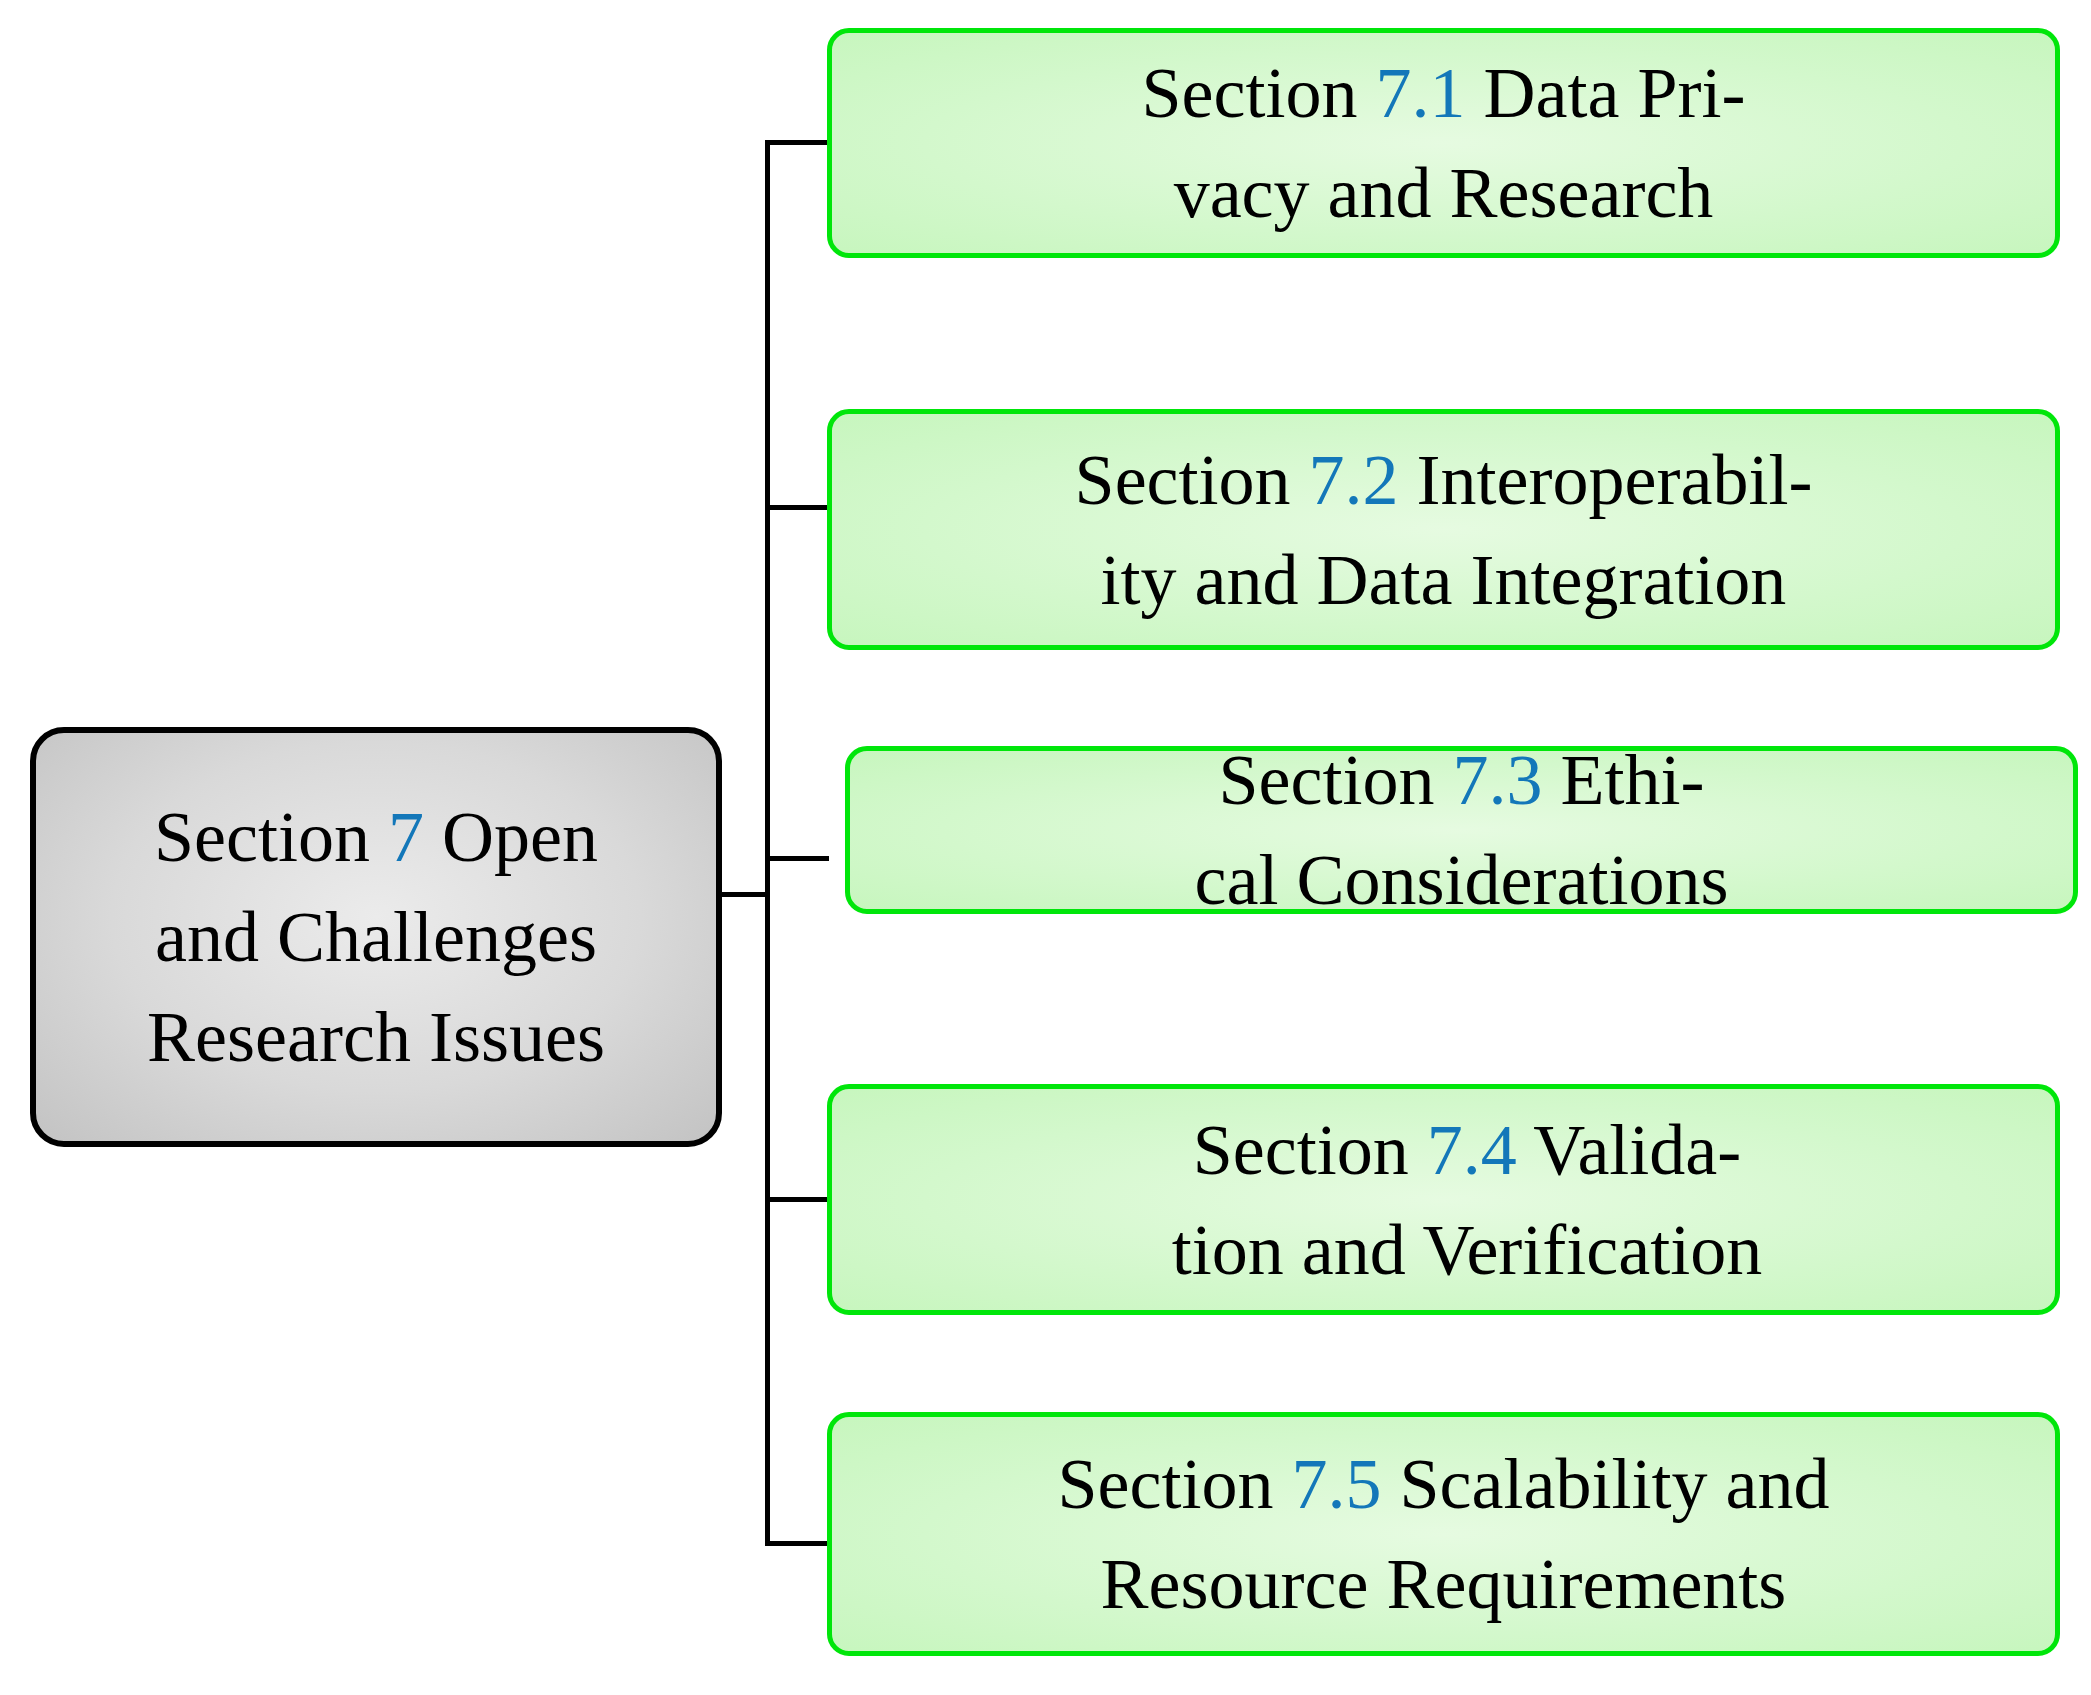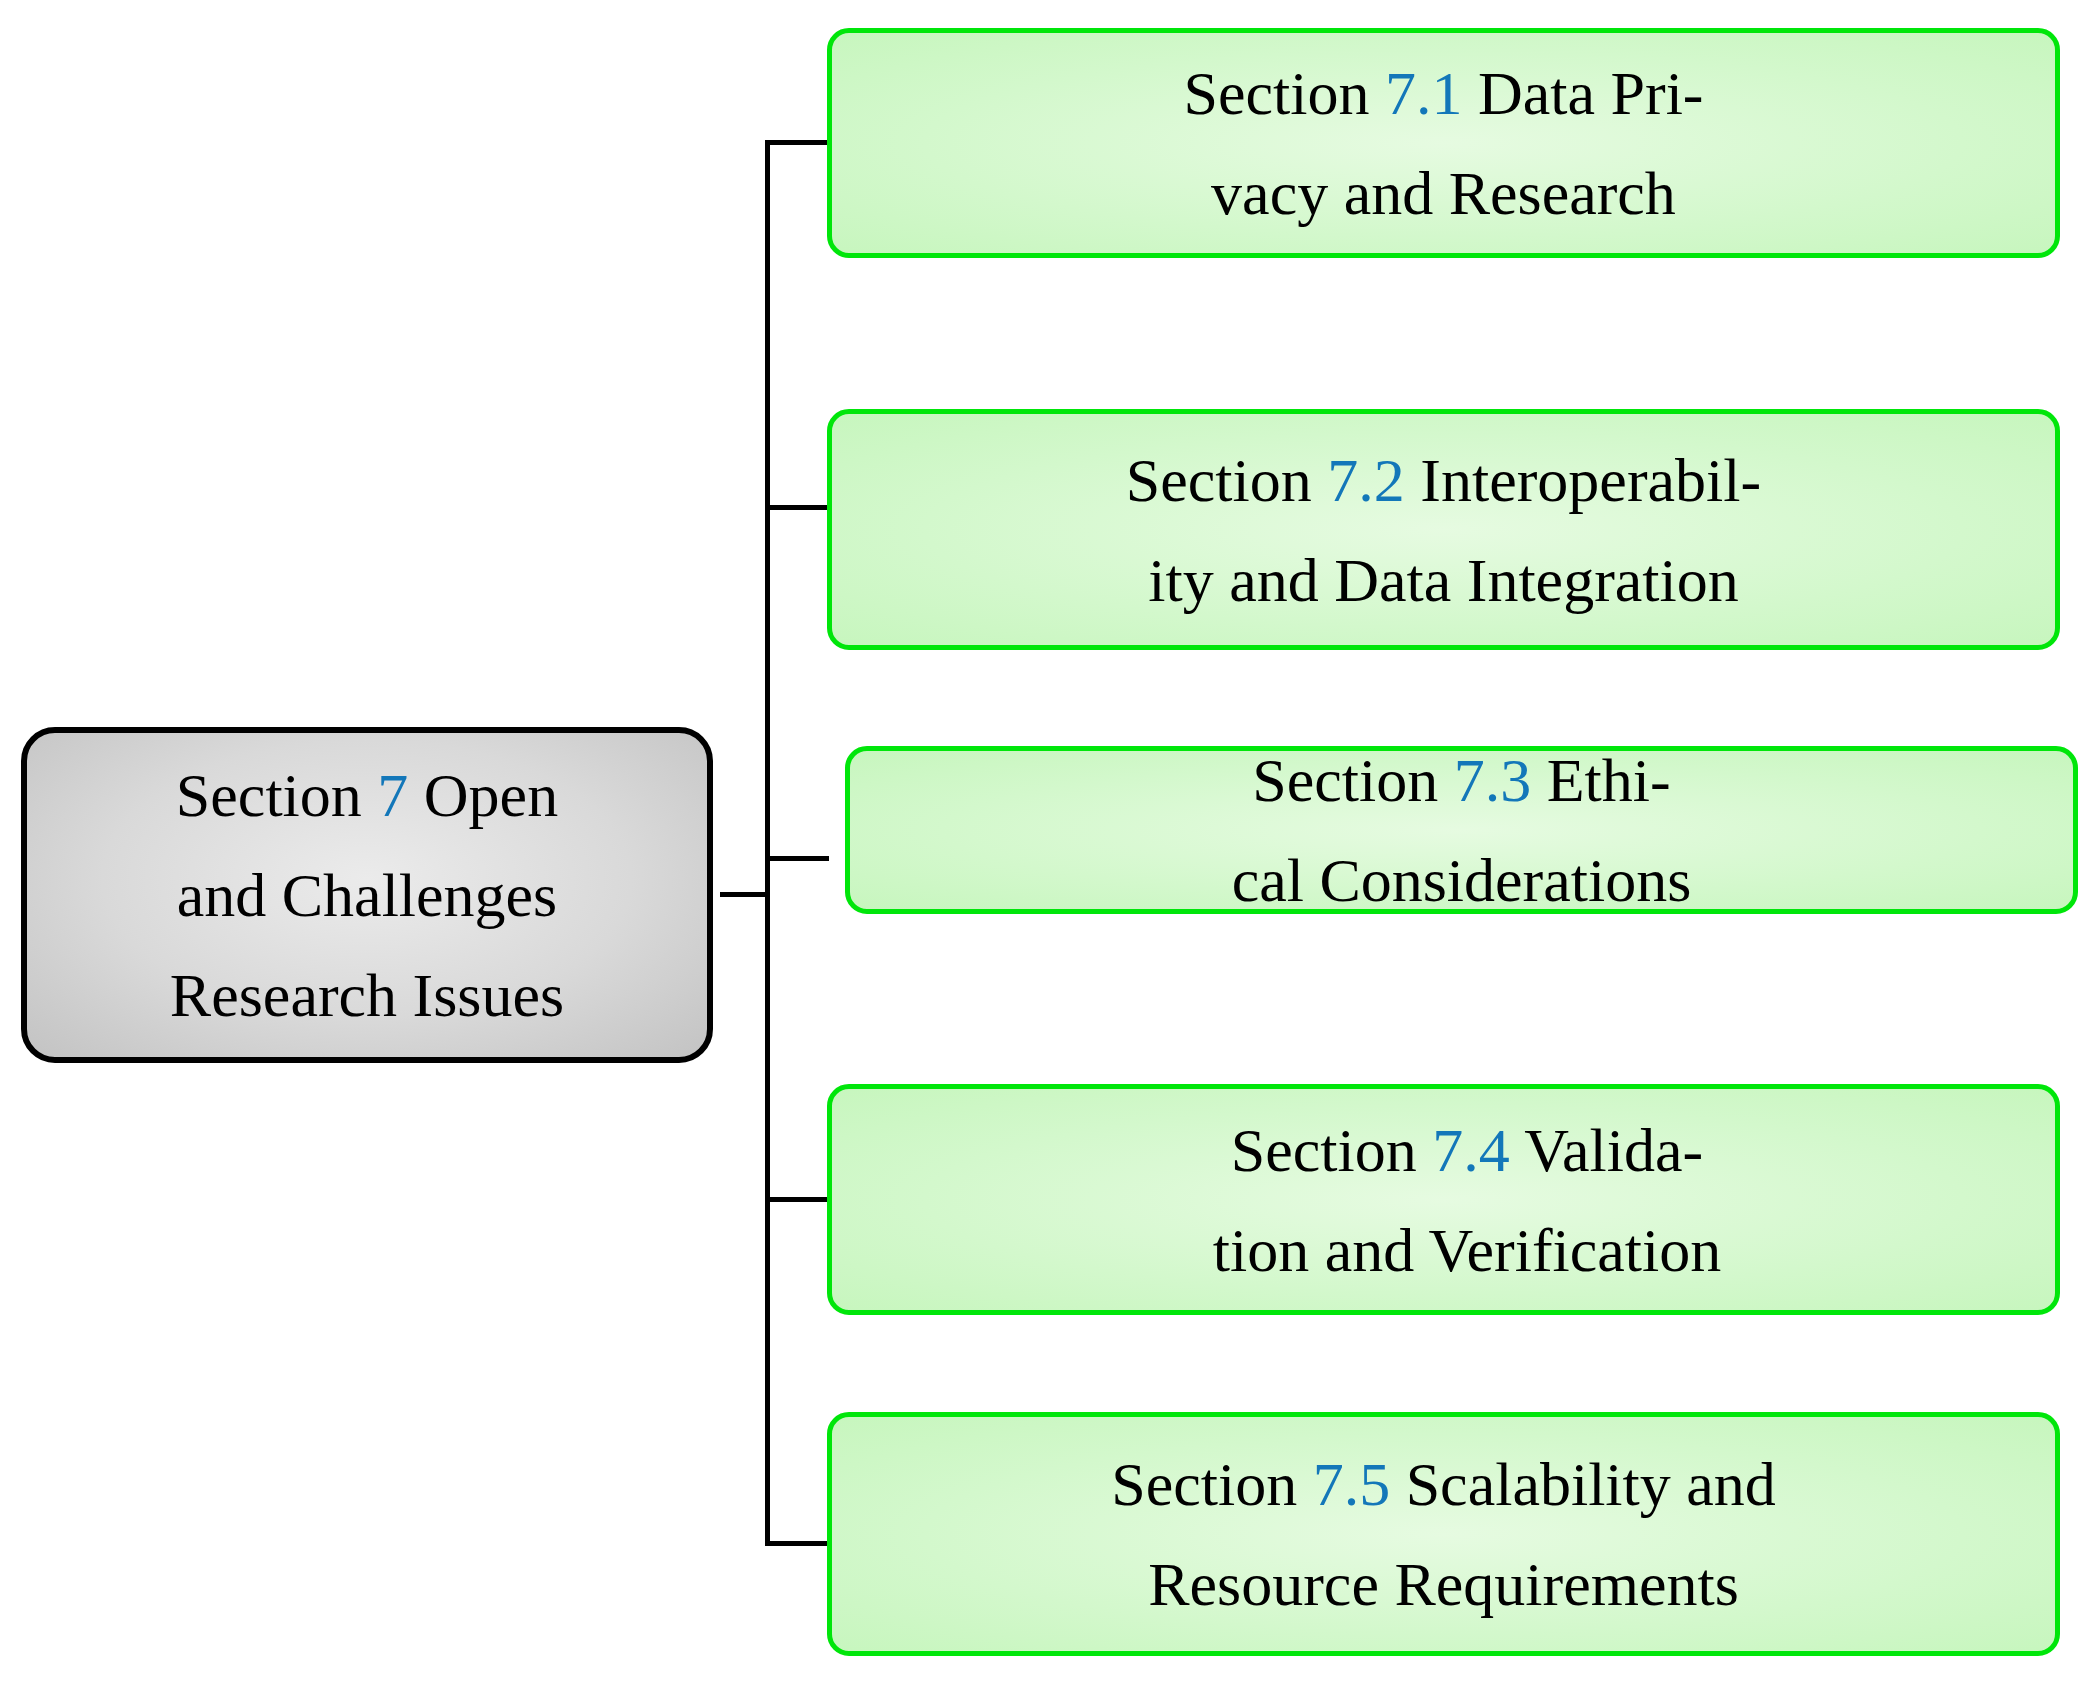--- a/index.html
+++ b/index.html
@@ -32,29 +32,29 @@
   .edge.stub-5  { left: 765px; top: 1541px; width: 64px; height: 5px; }
 
   .node {
     position: absolute;
     box-sizing: border-box;
     display: flex;
     flex-direction: column;
     justify-content: center;
     align-items: center;
     text-align: center;
-    font-size: 62px;
+    font-size: 72px;
     line-height: 100px;
     color: var(--text-color, #000000);
   }
   .node .tline { white-space: nowrap; }
   .node .secnum { color: var(--num-color, #1377b9); }
 
   .node.root {
-    left: 21px; top: 727px; width: 692px; height: 336px;
+    left: 30px; top: 727px; width: 692px; height: 420px;
     border: 6px solid var(--root-border, #000000);
     border-radius: 34px;
     background: radial-gradient(ellipse at 50% 45%,
       var(--root-fill-center, #ebebeb) 0%,
       var(--root-fill-mid, #d9d9d9) 55%,
       var(--root-fill-edge, #c3c3c3) 100%);
   }
   .node.child {
     left: 827px; width: 1233px;
     border: 5px solid var(--child-border, #00e60a);

